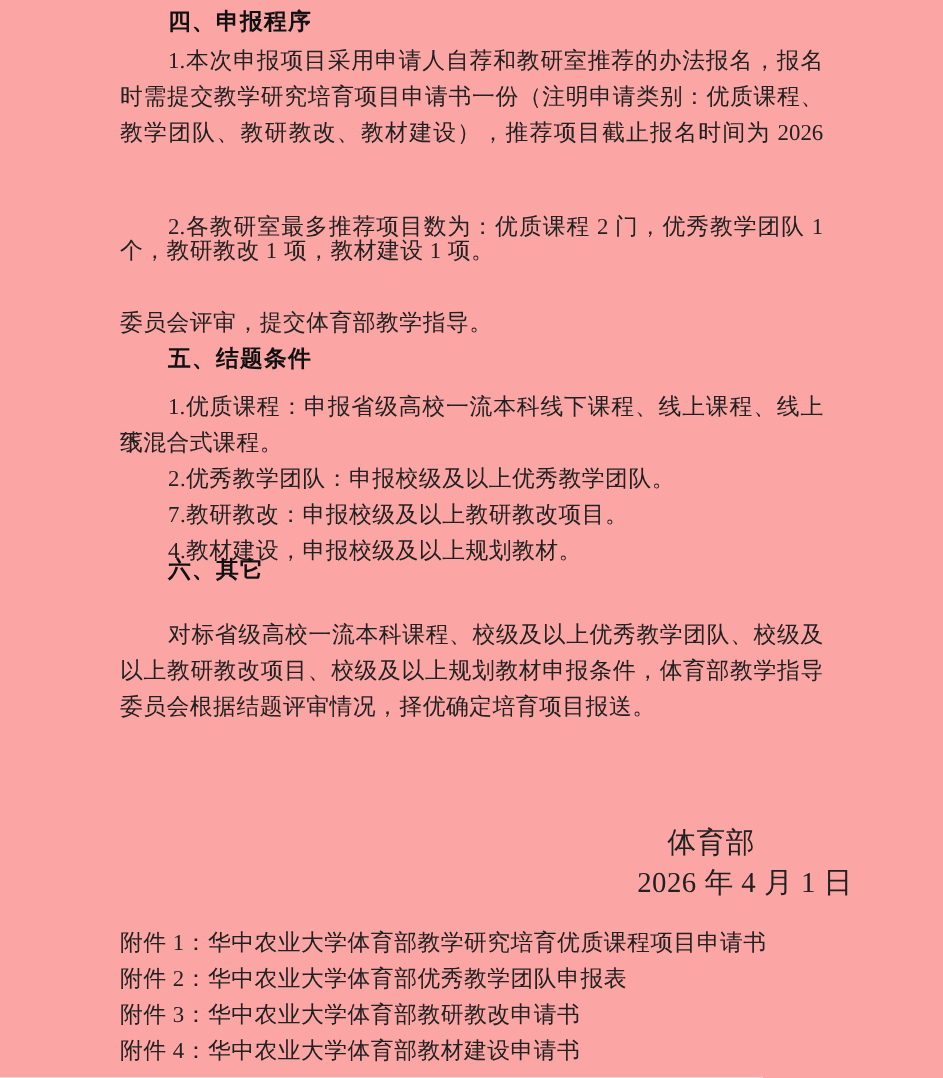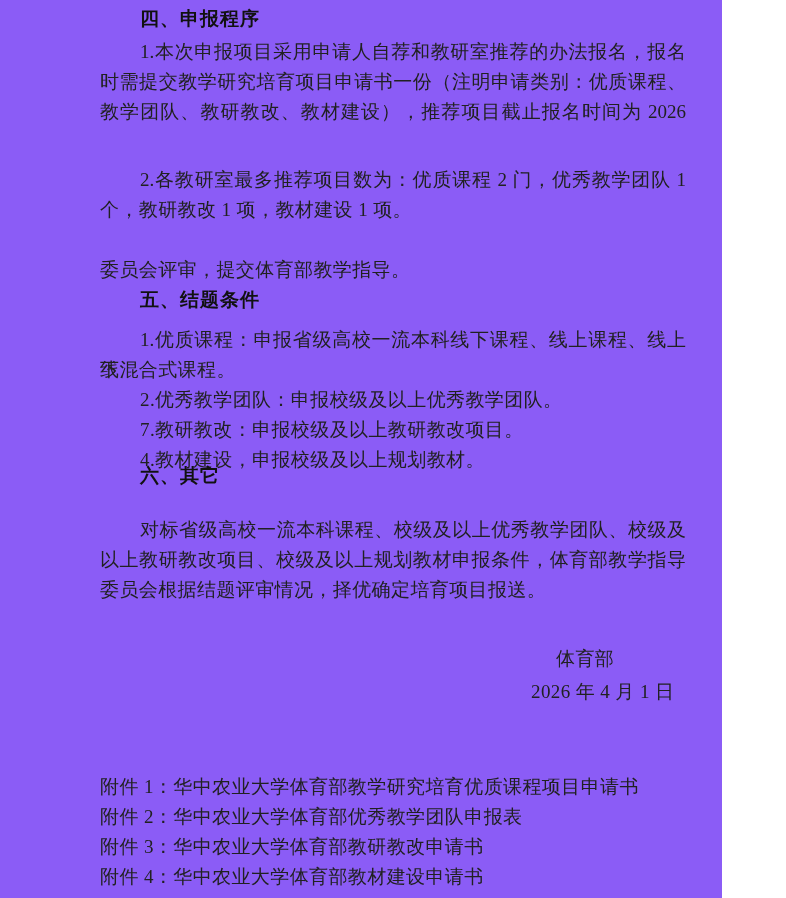--- a/index.html
+++ b/index.html
@@ -2,23 +2,23 @@
 <html><head>
 <meta charset="utf-8">
 <style>
   html, body {
     margin: 0;
     padding: 0;
     background: #ffffff;
   }
   .page {
     position: relative;
-    width: 722px;
+    width: 786px;
     height: 898px;
-    background: #8b5cf6;
+    background: #fca5a5;
     overflow: hidden;
     font-family: "Liberation Serif", "DejaVu Serif", serif;
     color: #212121;
   }
   .line {
     position: absolute;
     left: 100px;
     width: 586px;
     height: 30px;
     line-height: 30px;
@@ -38,37 +38,38 @@
   .heading {
     font-family: "Liberation Sans", "DejaVu Sans", sans-serif;
     font-weight: 700;
     color: #111111;
     letter-spacing: 1px;
   }
   .sig {
     position: absolute;
     height: 30px;
     line-height: 30px;
-    font-size: 19px;
+    font-size: 24px;
     letter-spacing: 0.4px;
     white-space: nowrap;
+    margin-top: 44px;
   }
 </style>
 </head>
 <body>
 
 <div class="page">
 
   <div class="line heading indent" style="top:4px">四、申报程序</div>
 
   <div class="line indent fill" style="top:37px">1.本次申报项目采用申请人自荐和教研室推荐的办法报名，报名</div>
   <div class="line fill" style="top:67px">时需提交教学研究培育项目申请书一份（注明申请类别：优质课程、</div>
   <div class="line fill" style="top:97px">教学团队、教研教改、教材建设），推荐项目截止报名时间为 2026</div>
 
-  <div class="line indent fill" style="top:165px">2.各教研室最多推荐项目数为：优质课程 2 门，优秀教学团队 1</div>
+  <div class="line indent fill" style="top:175px">2.各教研室最多推荐项目数为：优质课程 2 门，优秀教学团队 1</div>
   <div class="line" style="top:195px">个，教研教改 1 项，教材建设 1 项。</div>
 
   <div class="line" style="top:255px">委员会评审，提交体育部教学指导。</div>
 
   <div class="line heading indent" style="top:285px">五、结题条件</div>
 
   <div class="line indent fill" style="top:325px">1.优质课程：申报省级高校一流本科线下课程、线上课程、线上线</div>
   <div class="line" style="top:355px">下混合式课程。</div>
   <div class="line indent" style="top:385px">2.优秀教学团队：申报校级及以上优秀教学团队。</div>
   <div class="line indent" style="top:415px">7.教研教改：申报校级及以上教研教改项目。</div>

